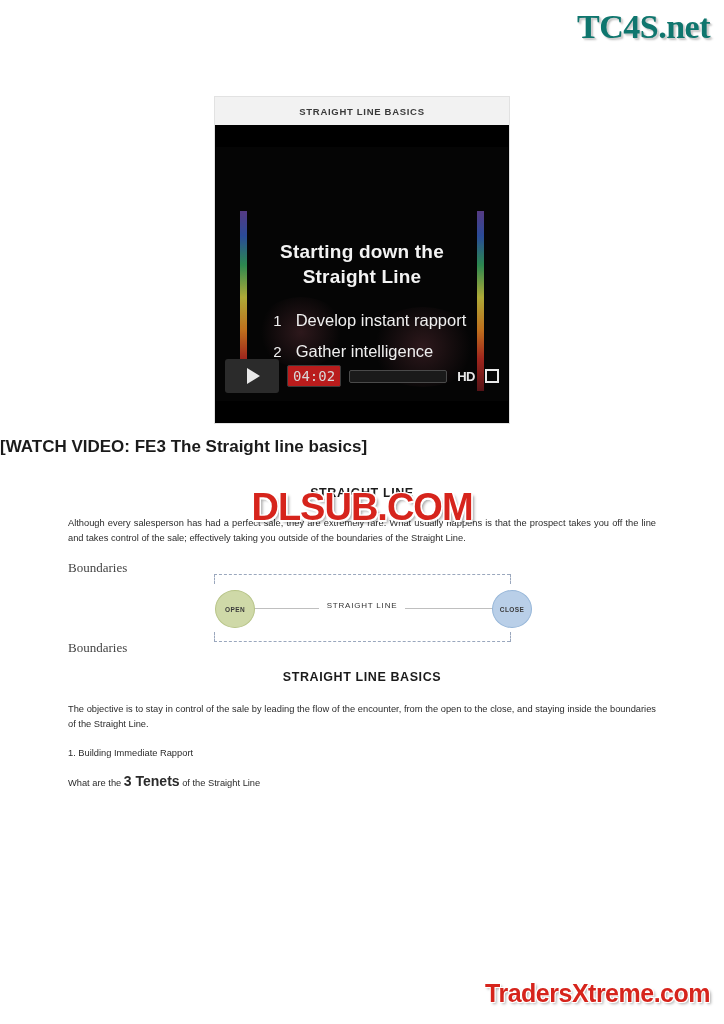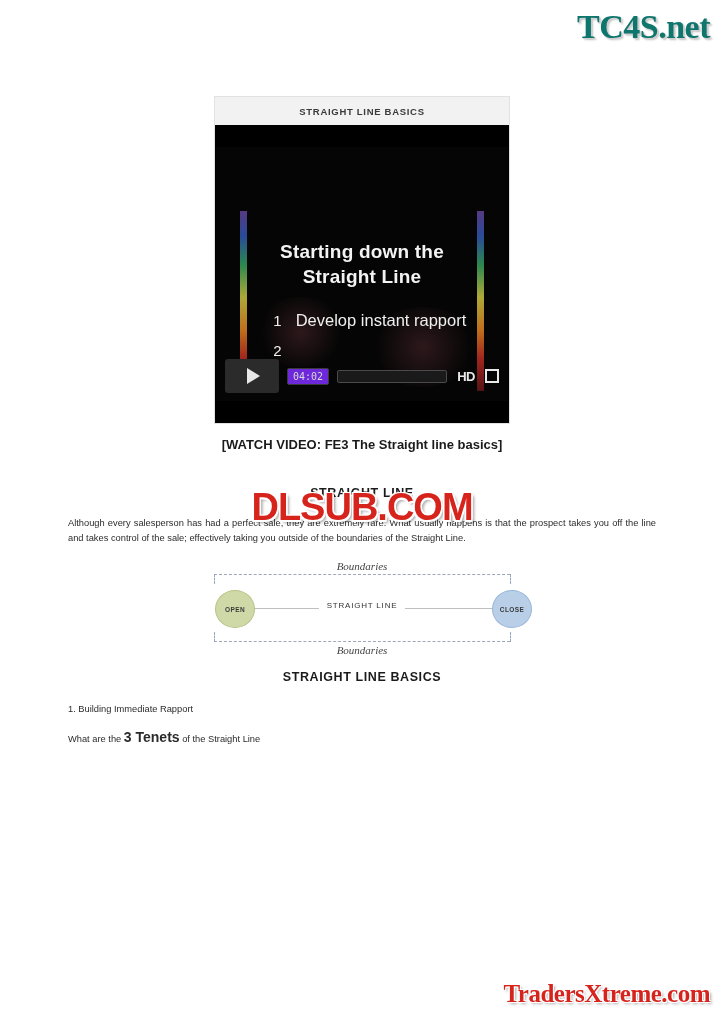--- a/index.html
+++ b/index.html
@@ -135,24 +135,24 @@
   }
   .play-tri {
     width: 0; height: 0;
     border-left: 13px solid #e8e8e8;
     border-top: 8px solid transparent;
     border-bottom: 8px solid transparent;
     margin-left: 3px;
   }
   .time-box {
     margin-left: 8px;
-    background: #6d28d9;
+    background: #b91c1c;
     border: 1px solid #3a3a3a;
     color: #d8d8d8;
-    font-size: 10px;
+    font-size: 14px;
     padding: 2px 5px;
     border-radius: 2px;
     font-family: "DejaVu Sans Mono", monospace;
   }
   .scrub {
     flex: 1;
     margin-left: 8px;
     height: 11px;
     background: #1a1a1a;
     border: 1px solid #4a4a4a;
@@ -178,22 +178,21 @@
   .fs-icon i.a { left:0; top:0; border-right:none; border-bottom:none; }
   .fs-icon i.b { right:0; top:0; border-left:none; border-bottom:none; }
   .fs-icon i.c { left:0; bottom:0; border-right:none; border-top:none; }
   .fs-icon i.d { right:0; bottom:0; border-left:none; border-top:none; }
 
   
   .watch-link {
     position: absolute;
     top: 437px;
     left: 0; right: 0;
-    text-align: center;
-    font-size: 13px;
+    font-size: 17px;
     font-weight: bold;
     color: #1b1b1b;
   }
 
   
   .doc {
     position: absolute;
     left: 68px;
     width: 588px;
     top: 486px;
@@ -231,24 +230,22 @@
   
   .diagram {
     position: relative;
     width: 588px;
     height: 96px;
     margin: 6px 0 6px 0;
   }
   .diag-label {
     position: absolute;
     left: 0; right: 0;
-    text-align: center;
     font-family: "Liberation Serif", serif;
-    font-style: italic;
-    font-size: 11px;
+    font-size: 13px;
     color: #444;
   }
   .diag-label.top { top: 0; }
   .diag-label.bot { bottom: 0; }
   .dash {
     position: absolute;
     left: 146px;
     width: 296px;
     border-top: 1px dashed #9aa7bd;
   }
@@ -327,21 +324,21 @@
       -1.5px -1.5px 0 #fff, 1.5px -1.5px 0 #fff,
       -1.5px 1.5px 0 #fff, 1.5px 1.5px 0 #fff,
       3px 3px 3px rgba(0,0,0,0.35);
   }
 
   
   .wm-bottom {
     position: absolute;
     bottom: 16px;
     right: 14px;
-    font-family: Liberation Serif, serif;
+    font-family: Liberation Sans, sans-serif;
     font-size: 25px;
     font-weight: bold;
     color: #d6241c;
     letter-spacing: -0.5px;
     text-shadow:
       -1px -1px 0 #fff, 1px -1px 0 #fff,
       -1px 1px 0 #fff, 1px 1px 0 #fff,
       2px 2px 3px rgba(0,0,0,0.35);
   }
 </style>
@@ -364,20 +361,21 @@
       <div class="video-text">
         <div class="vt-l1">Starting down the</div>
         <div class="vt-l1">Straight Line</div>
         <div class="video-list">
           <div class="vrow">
             <div class="vnum">1</div>
             <div>Develop instant rapport</div>
           </div>
           <div class="vrow">
             <div class="vnum">2</div>
+            <div>Gather intelligence</div>
           </div>
         </div>
       </div>
     </div>
 
     <div class="controls">
       <div class="play-btn">
         <div class="play-tri"></div>
       </div>
       <div class="time-box">04:02</div>
@@ -412,20 +410,21 @@
     <div class="node open">OPEN</div>
     <div class="node close">CLOSE</div>
 
     <div class="dash bot"></div>
     <div class="tick l b"></div>
     <div class="tick r b"></div>
     <div class="diag-label bot">Boundaries</div>
   </div>
 
   <h2 class="hdr" style="margin-top:14px;margin-bottom:18px;">STRAIGHT LINE BASICS</h2>
+  <p class="para">The objective is to stay in control of the sale by leading the flow of the encounter, from the open to the close, and staying inside the boundaries of the Straight Line.</p>
   <p class="small">1. Building Immediate Rapport</p>
   <p class="tenet-line">
     <span>What are the </span><b>3 Tenets</b><span> of the Straight Line</span>
   </p>
 </div>
 
 <div class="wm-red">
   <span>DLSUB.COM</span>
 </div>
 

